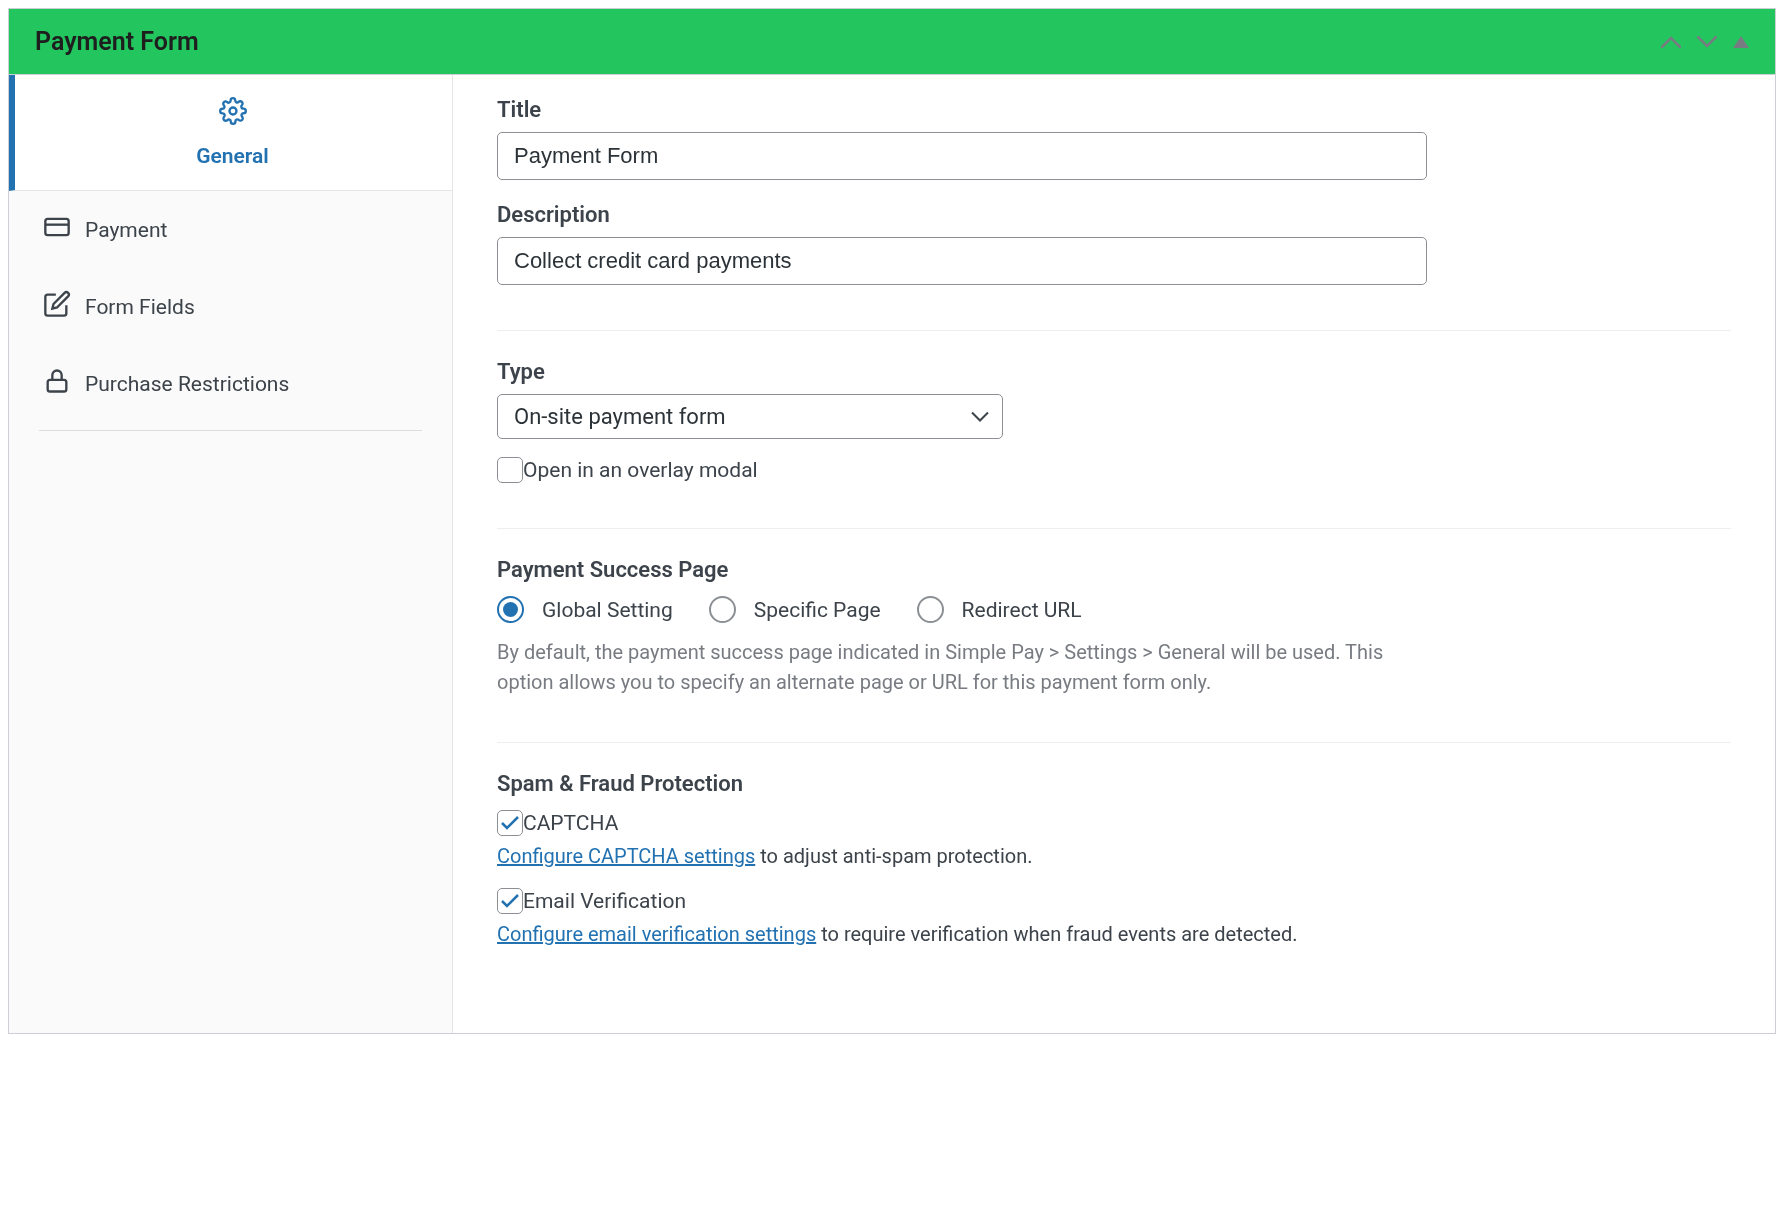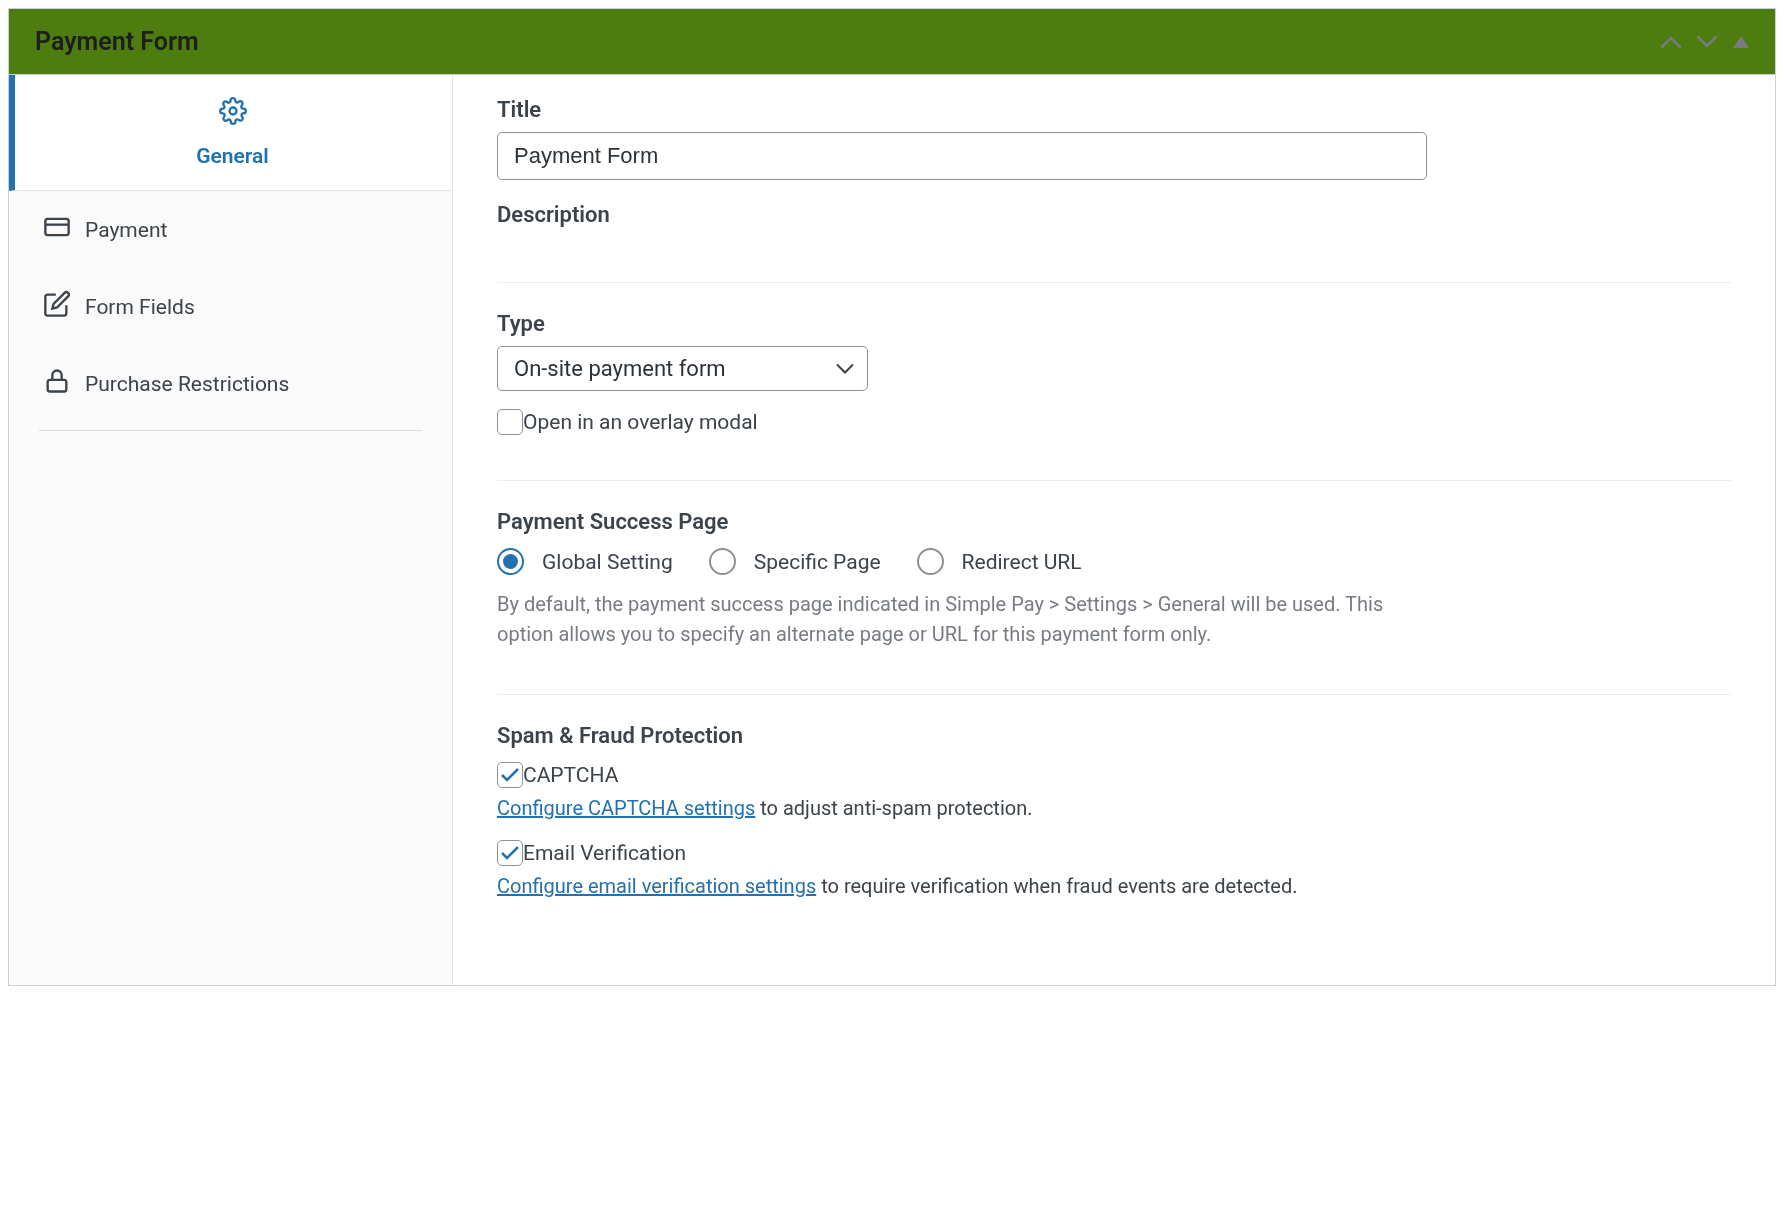--- a/index.html
+++ b/index.html
@@ -5,21 +5,21 @@
     * { box-sizing: border-box; margin: 0; padding: 0; }
     body {
       font-family: -apple-system, BlinkMacSystemFont, "Segoe UI", Roboto, Oxygen, sans-serif;
       background: #fff;
       color: #1e1e1e;
       font-size: 19px;
       padding: 8px;
     }
     .panel {
       border: 1px solid #ccd0d4;
-      background: #4d7c0f;
+      background: #22c55e;
       width: 100%;
       max-width: 1768px;
     }
     .panel-header {
       display: flex;
       justify-content: space-between;
       align-items: center;
       padding: 18px 26px;
       border-bottom: 1px solid #ccd0d4;
     }
@@ -103,21 +103,21 @@
       border: 1px solid #8c8f94;
       border-radius: 5px;
       background: #fff;
       color: #2c3338;
     }
     .select-wrap {
       position: relative;
       display: inline-block;
     }
     .select-display {
-      width: 371px;
+      width: 506px;
       padding: 9px 44px 9px 16px;
       font-size: 22px;
       border: 1px solid #8c8f94;
       border-radius: 5px;
       background: #fff;
       color: #2c3338;
       cursor: pointer;
     }
     .select-wrap svg {
       position: absolute;
@@ -268,20 +268,21 @@
     </div>
 
     <div class="main">
       <div class="section">
         <div class="field">
           <label class="field-label">Title</label>
           <input type="text" value="Payment Form" style="">
         </div>
         <div class="field">
           <label class="field-label">Description</label>
+          <input type="text" value="Collect credit card payments" style="">
         </div>
       </div>
 
       <div class="section">
         <div class="field">
           <label class="field-label">Type</label>
           <div class="select-wrap">
             <div class="select-display">On-site payment form</div>
             <svg width="18" height="11" viewBox="0 0 18 11">
                 <path d="M1 1 L9 9 L17 1" stroke="#3c434a" stroke-width="2" fill="none"></path>

